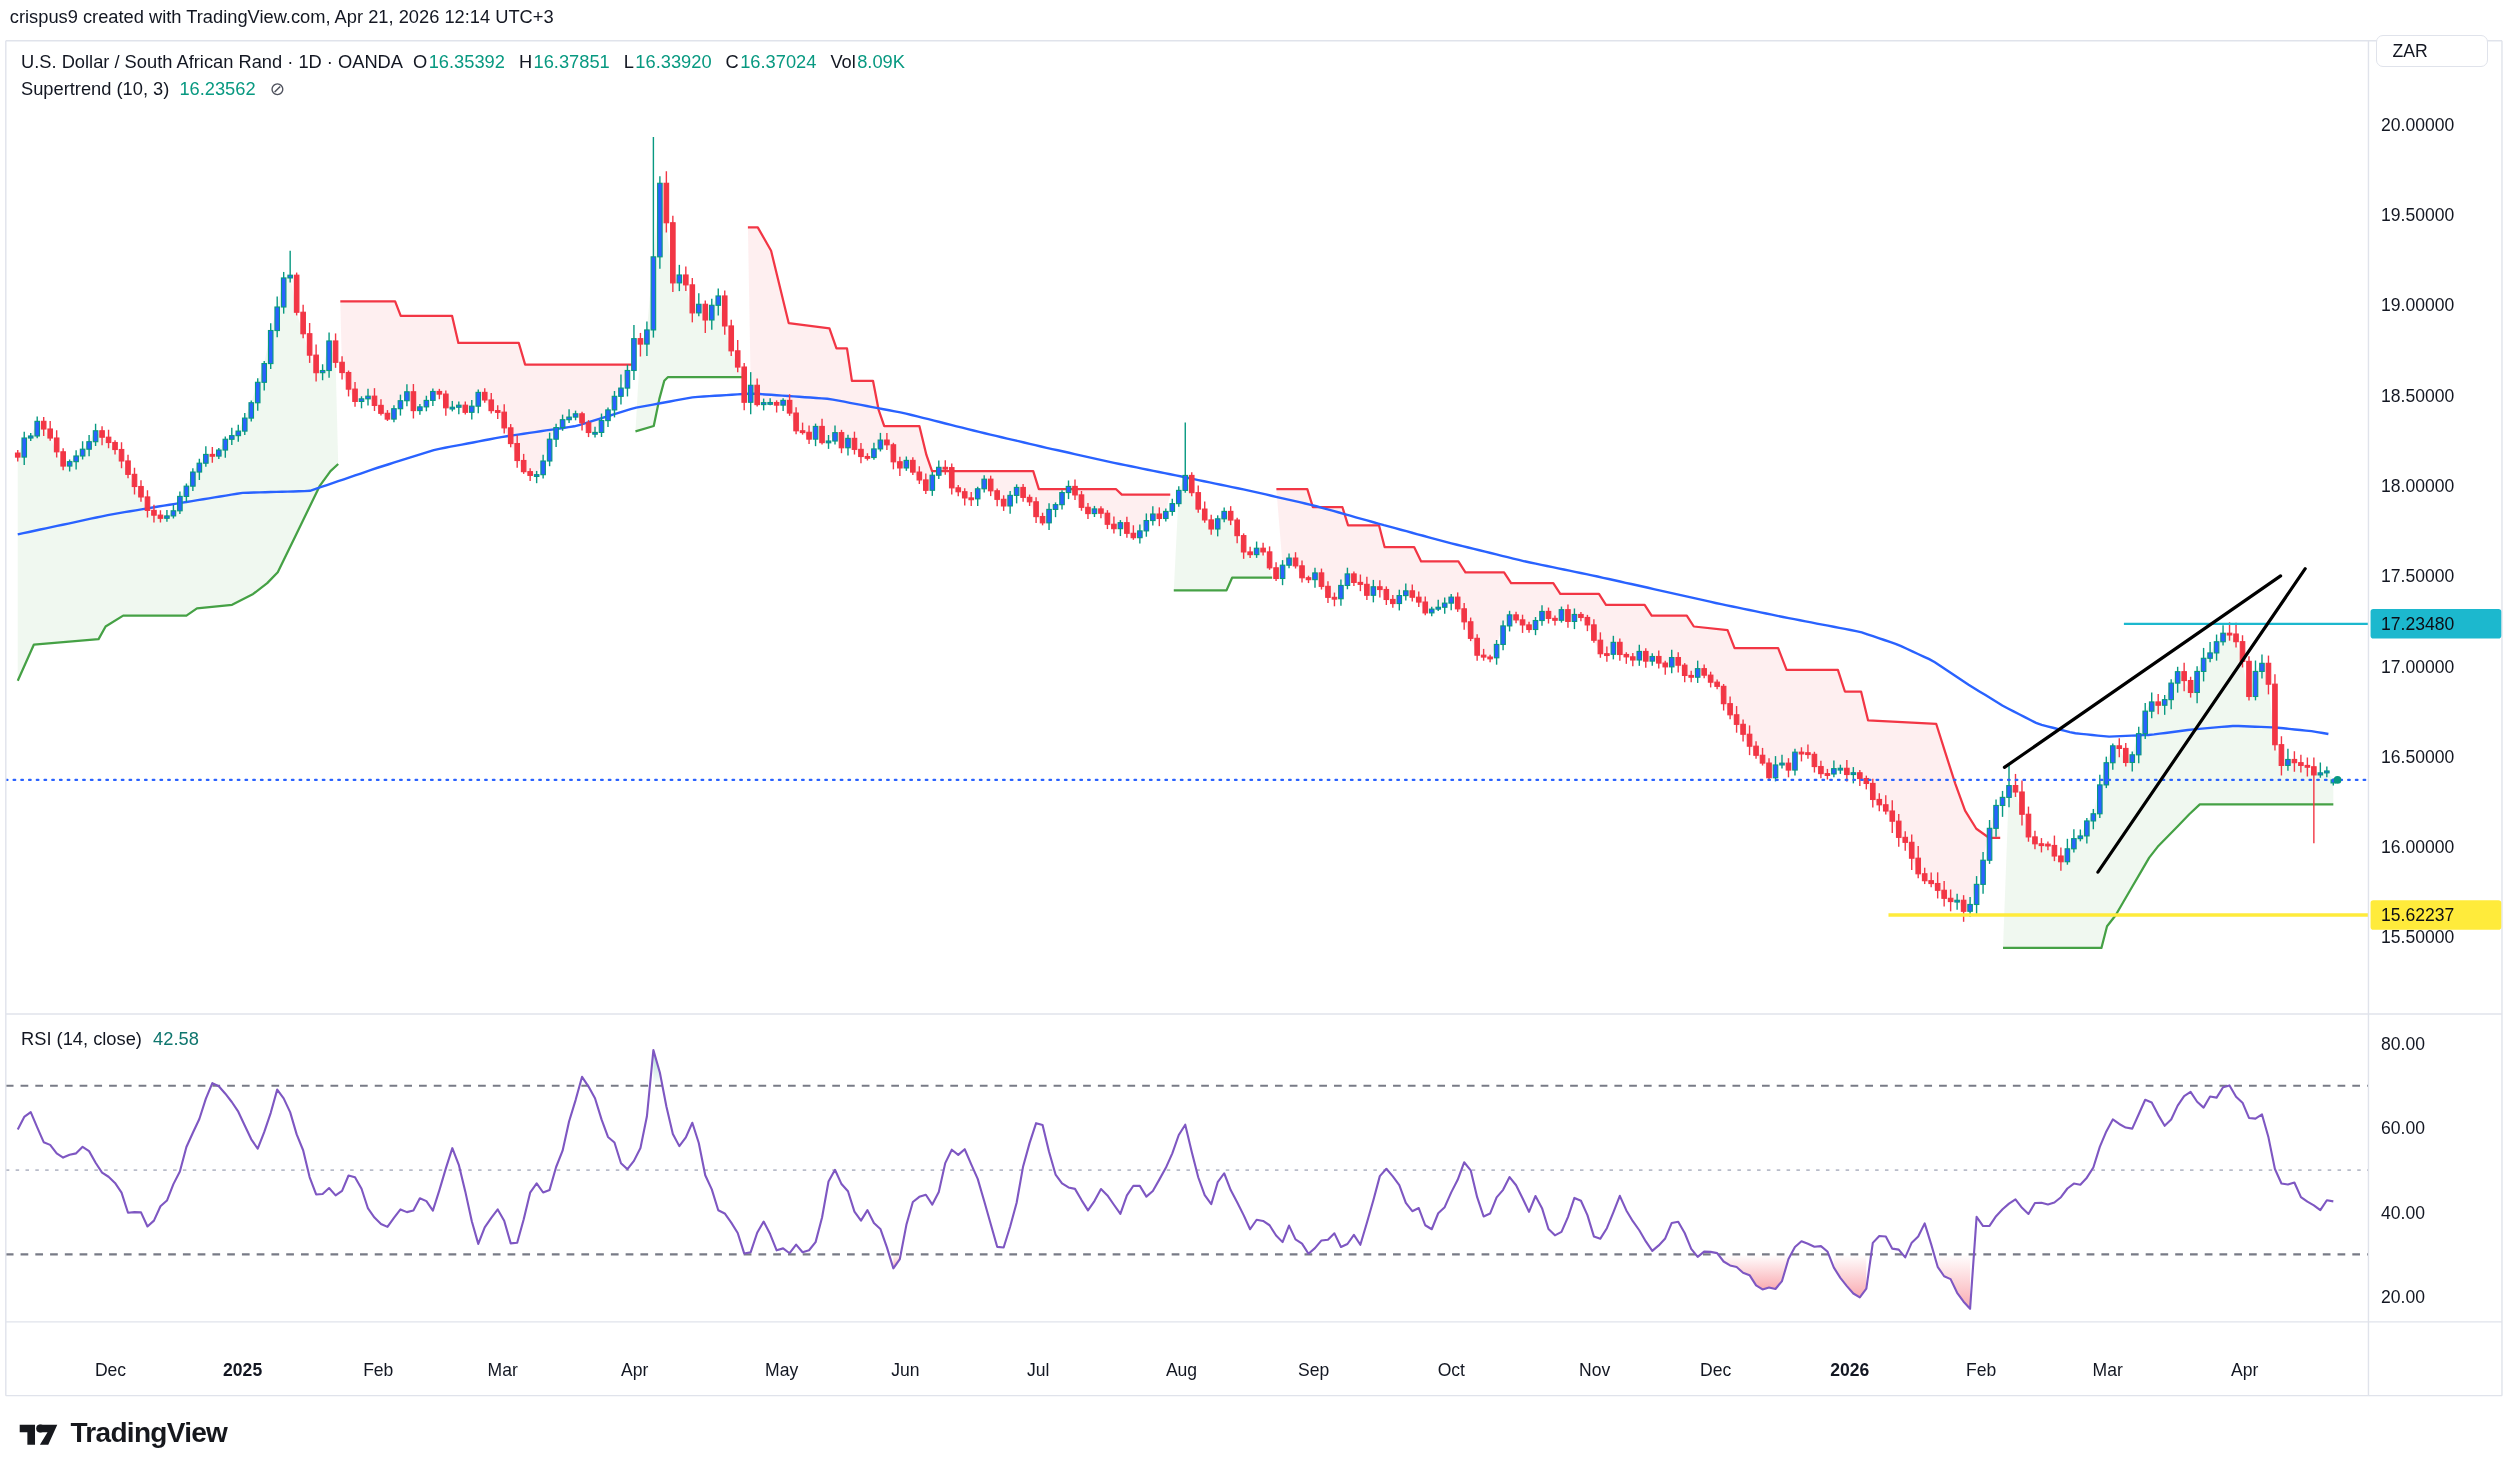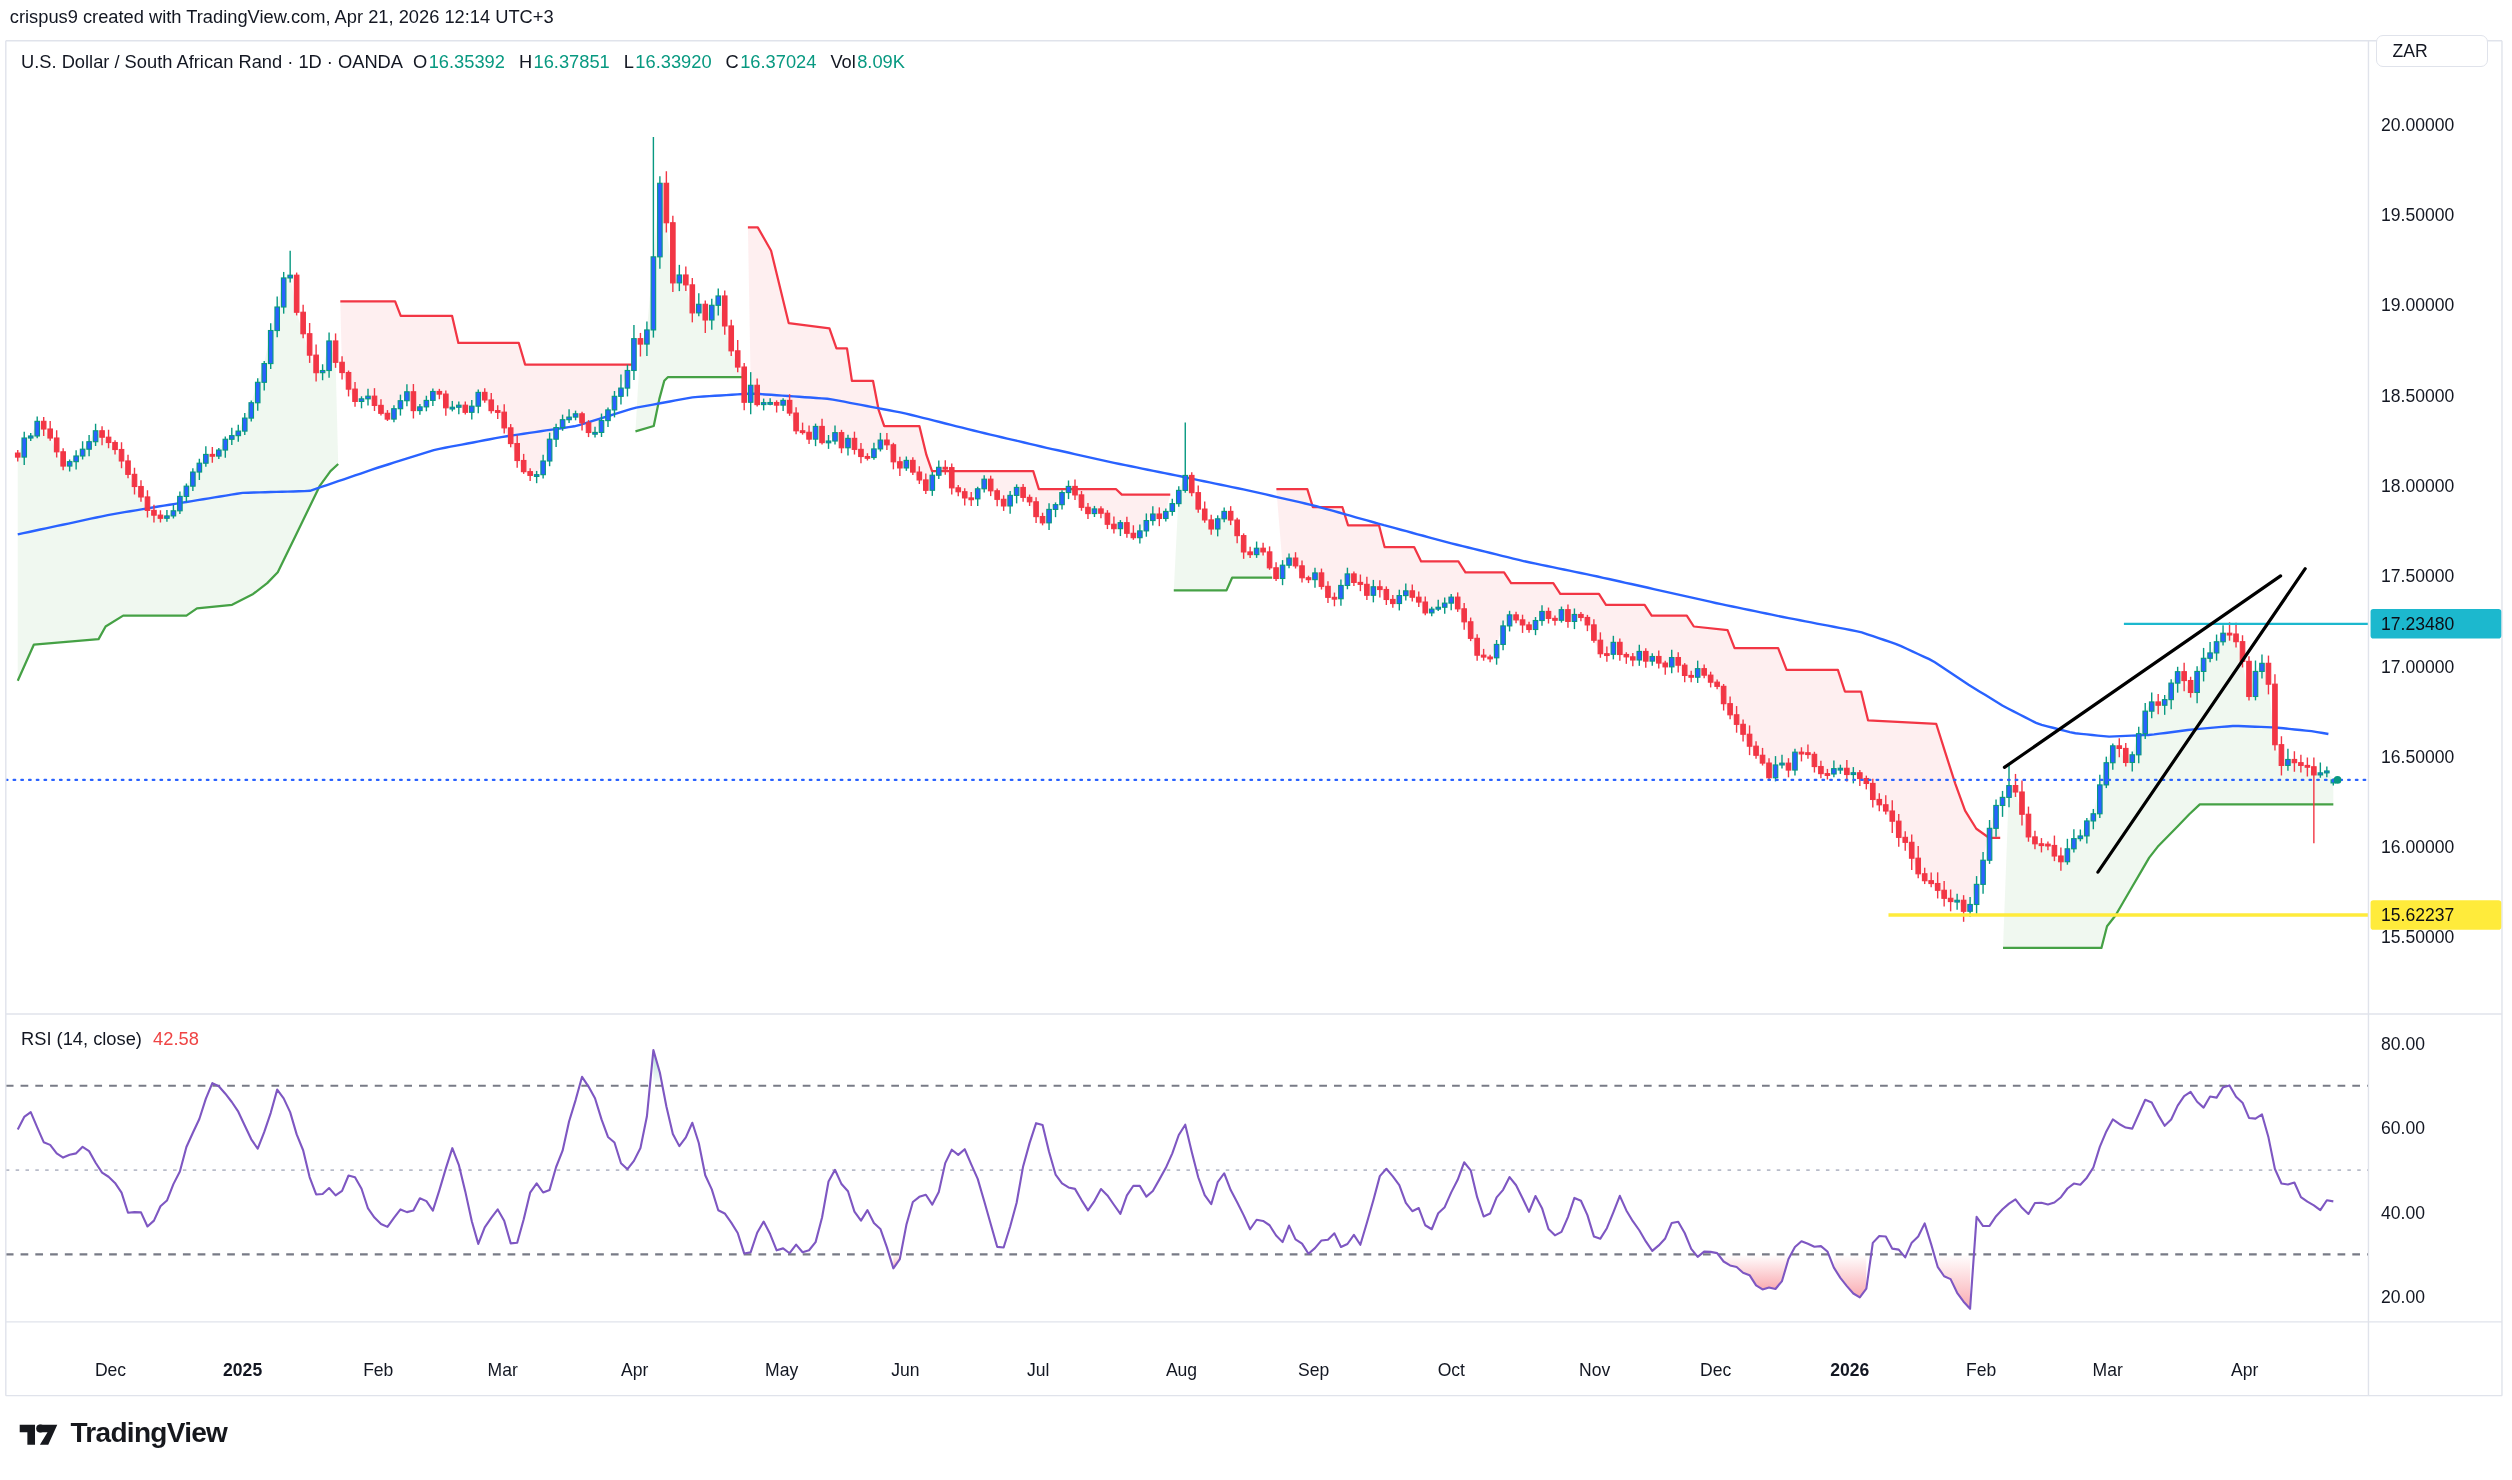--- a/index.html
+++ b/index.html
@@ -6,21 +6,21 @@
   body{width:2512px;height:1480px;position:relative;font-family:"Liberation Sans",sans-serif;color:#131722;overflow:hidden;}
   #stage{position:absolute;inset:0;}
   svg text{font-family:"Liberation Sans",sans-serif;}
   .watermark{position:absolute;left:9.8px;top:5.6px;font-size:18.3px;font-weight:500;color:#131722;}
   .legend{position:absolute;left:21px;top:51px;display:flex;flex-direction:column;gap:4.9px;font-size:18.3px;}
   .legend-row{display:flex;align-items:center;gap:10px;white-space:nowrap;}
   .pairgrp{display:flex;align-items:center;gap:14px;}
   .pv{display:flex;align-items:center;gap:1.4px;}
   .val-green{color:#089981;}
   .val-blue{color:#2962FF;}
-  .val-purple{color:#ef4444;}
+  .val-purple{color:#0f766e;}
   .muted-ico{color:#50535e;font-size:18.3px;margin-left:4.2px;}
   .rsi-legend{position:absolute;left:21px;top:1028px;display:flex;gap:11.2px;font-size:18.3px;align-items:center;}
   .zar-badge{position:absolute;left:2376px;top:35px;width:112px;height:32px;border:1.4px solid #E0E3EB;border-radius:7px;
     display:flex;align-items:center;padding-left:15.5px;font-size:17.6px;color:#131722;background:#fff;box-sizing:border-box;}
   .tv-logo{position:absolute;left:18.3px;top:1417px;display:flex;align-items:center;gap:11.2px;}
   .tv-logo-text{font-size:28px;font-weight:800;letter-spacing:-0.7px;color:#16181d;}
 </style>
 </head>
 <body>
 
@@ -866,20 +866,25 @@
         <span class="pv">
             <span>C</span>
             <span class="val-green">16.37024</span>
           </span>
         <span class="pv">
             <span>Vol</span>
             <span class="val-green">8.09K</span>
           </span>
       </span>
     </div>
+    <div class="legend-row">
+      <span>Supertrend (10, 3)</span>
+      <span class="val-green">16.23562</span>
+      <span class="muted-ico">⊘</span>
+    </div>
   </div>
 
   <div class="rsi-legend">
     <span>RSI (14, close)</span>
     <span class="val-purple">42.58</span>
   </div>
 
   <div class="zar-badge">
     <span>ZAR</span>
   </div>

